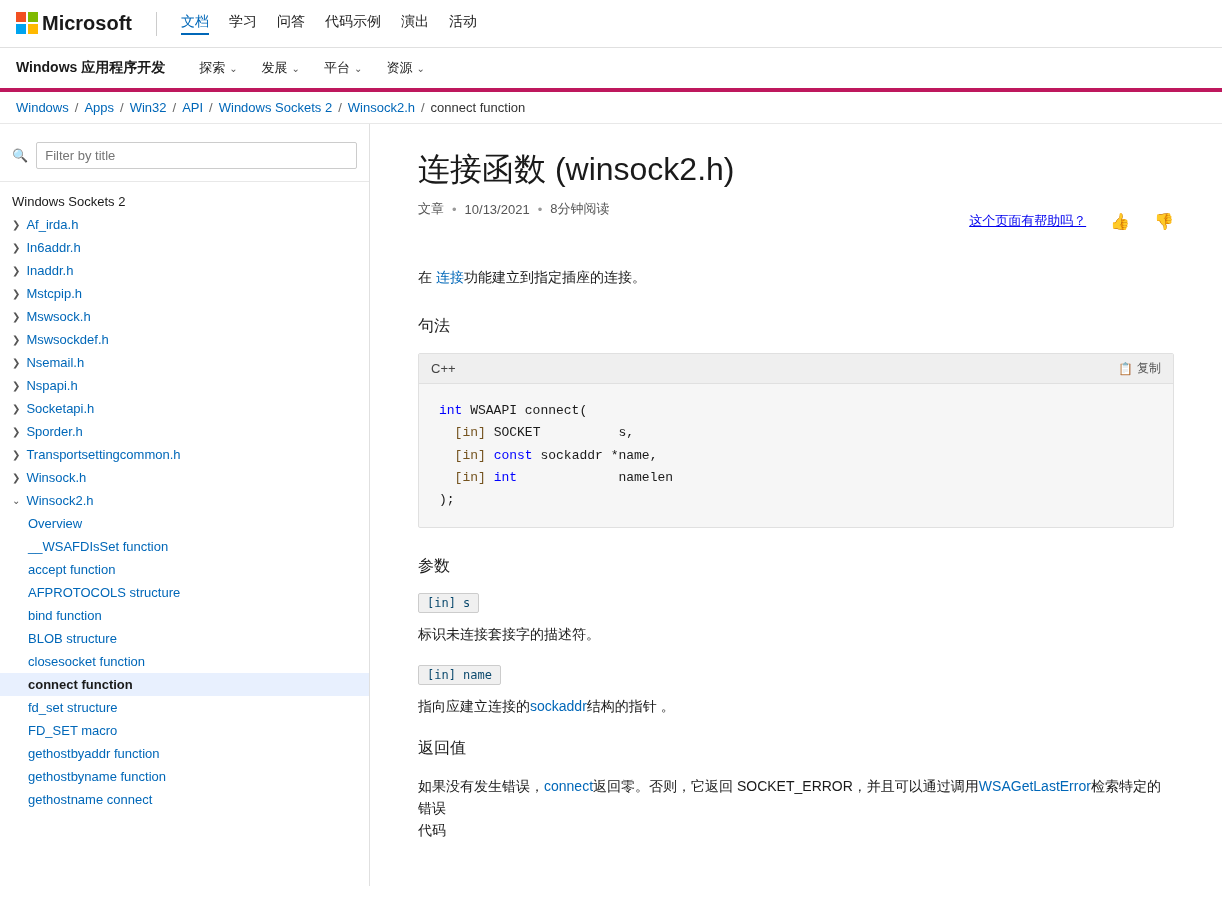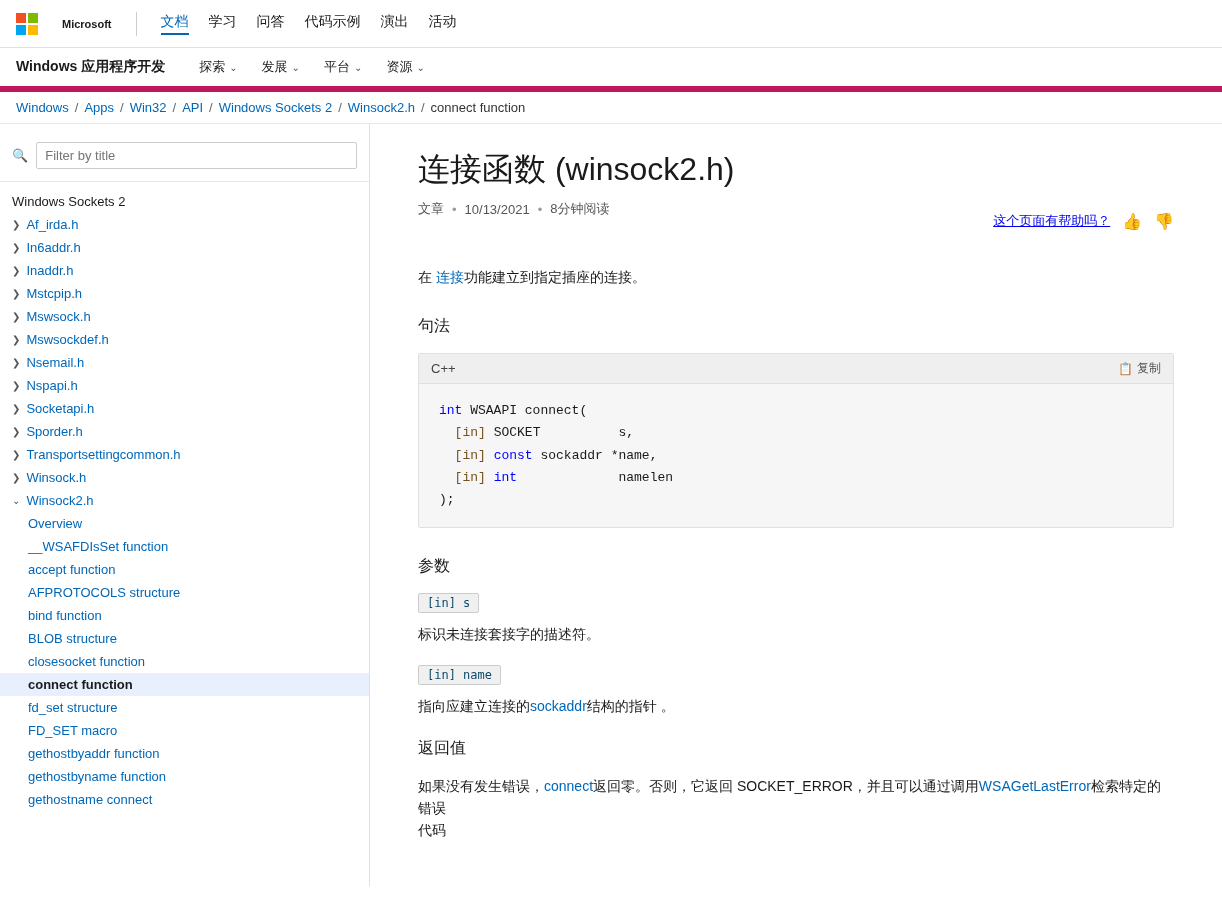--- a/index.html
+++ b/index.html
@@ -3,35 +3,35 @@
   <meta charset="utf-8">
   <style>
     * { box-sizing: border-box; margin: 0; padding: 0; }
     body { font-family: -apple-system, BlinkMacSystemFont, 'Segoe UI', sans-serif; font-size: 14px; color: #1a1a1a; background: #fff; }
 
     
     .top-nav {
       display: flex; align-items: center; height: 48px;
       border-bottom: 1px solid #e0e0e0; padding: 0 16px; gap: 24px;
     }
-    .ms-logo { display: flex; align-items: center; gap: 24px; font-size: 11px; font-weight: 600; color: #1a1a1a; }
+    .ms-logo { display: flex; align-items: flex-start; gap: 4px; font-size: 20px; font-weight: 600; color: #1a1a1a; }
     .ms-logo .logo-squares { display: grid; grid-template-columns: 1fr 1fr; gap: 2px; width: 22px; height: 22px; }
     .ms-logo .sq1 { background: #f25022; }
     .ms-logo .sq2 { background: #7fba00; }
     .ms-logo .sq3 { background: #00a4ef; }
     .ms-logo .sq4 { background: #ffb900; }
     .nav-divider { width: 1px; height: 24px; background: #ccc; }
     .top-nav-links { display: flex; gap: 20px; }
     .top-nav-links a { color: #1a1a1a; text-decoration: none; font-size: 14px; }
     .top-nav-links a.active { border-bottom: 2px solid #0067b8; padding-bottom: 2px; color: #0067b8; }
 
     
     .second-nav {
       display: flex; align-items: center; height: 44px;
-      border-bottom: 6px solid #be185d; padding: 0 16px; gap: 24px;
+      border-bottom: 4px solid #be185d; padding: 0 16px; gap: 24px;
     }
     .second-nav-title { font-size: 14px; font-weight: 600; color: #1a1a1a; }
     .second-nav-links { display: flex; gap: 4px; }
     .second-nav-links .nav-item {
       display: flex; align-items: center; gap: 4px;
       padding: 4px 10px; font-size: 13px; color: #1a1a1a; cursor: pointer;
       border-radius: 2px;
     }
     .chevron { font-size: 10px; color: #555; }
 
@@ -74,21 +74,21 @@
     }
     .sidebar-sub-item.active { background: #e8f0fe; color: #1a1a1a; font-weight: 600; text-decoration: none; }
 
     
     .main-content {
       flex: 1; overflow-y: auto; padding: 24px 48px 48px 48px;
     }
     .page-title { font-size: 32px; font-weight: 300; color: #1a1a1a; margin-bottom: 8px; }
     .article-meta { font-size: 13px; color: #555; display: flex; gap: 8px; margin-bottom: 24px; align-items: center; }
     .article-meta .dot { color: #999; }
-    .helpful-bar { display: flex; align-items: center; gap: 12px; margin-left: auto; font-size: 13px; color: #0067b8; cursor: pointer; }
+    .helpful-bar { display: flex; align-items: center; gap: 24px; margin-left: auto; font-size: 13px; color: #0067b8; cursor: pointer; }
 
     .intro-text { font-size: 14px; color: #1a1a1a; margin-bottom: 28px; line-height: 1.6; }
     .intro-text a { color: #0067b8; text-decoration: none; }
 
     .section-title { font-size: 16px; font-weight: 400; color: #1a1a1a; margin-bottom: 16px; margin-top: 8px; }
 
     
     .code-block {
       background: #f6f6f6; border: 1px solid #e0e0e0; border-radius: 2px;
       margin-bottom: 28px; font-size: 13px;

